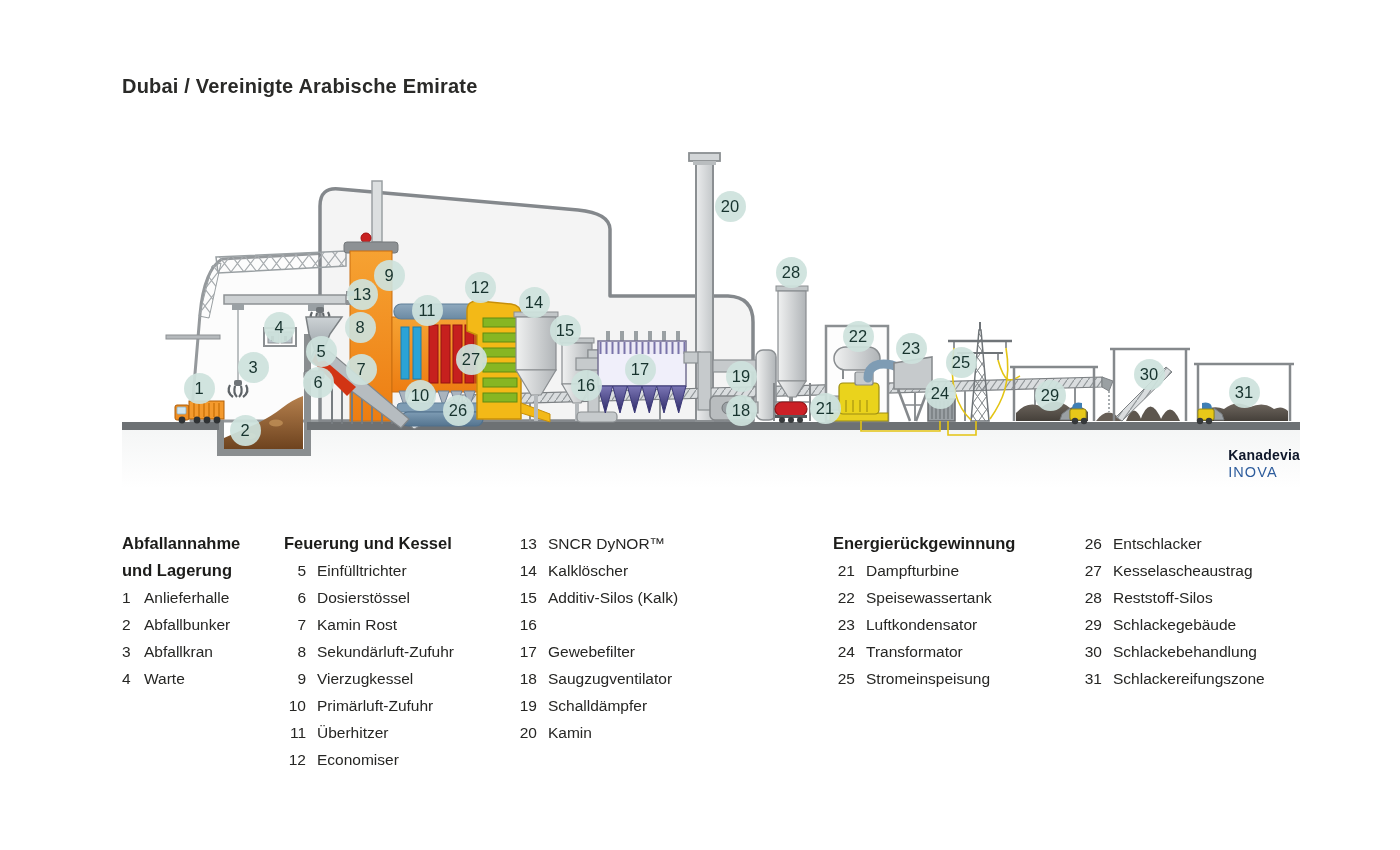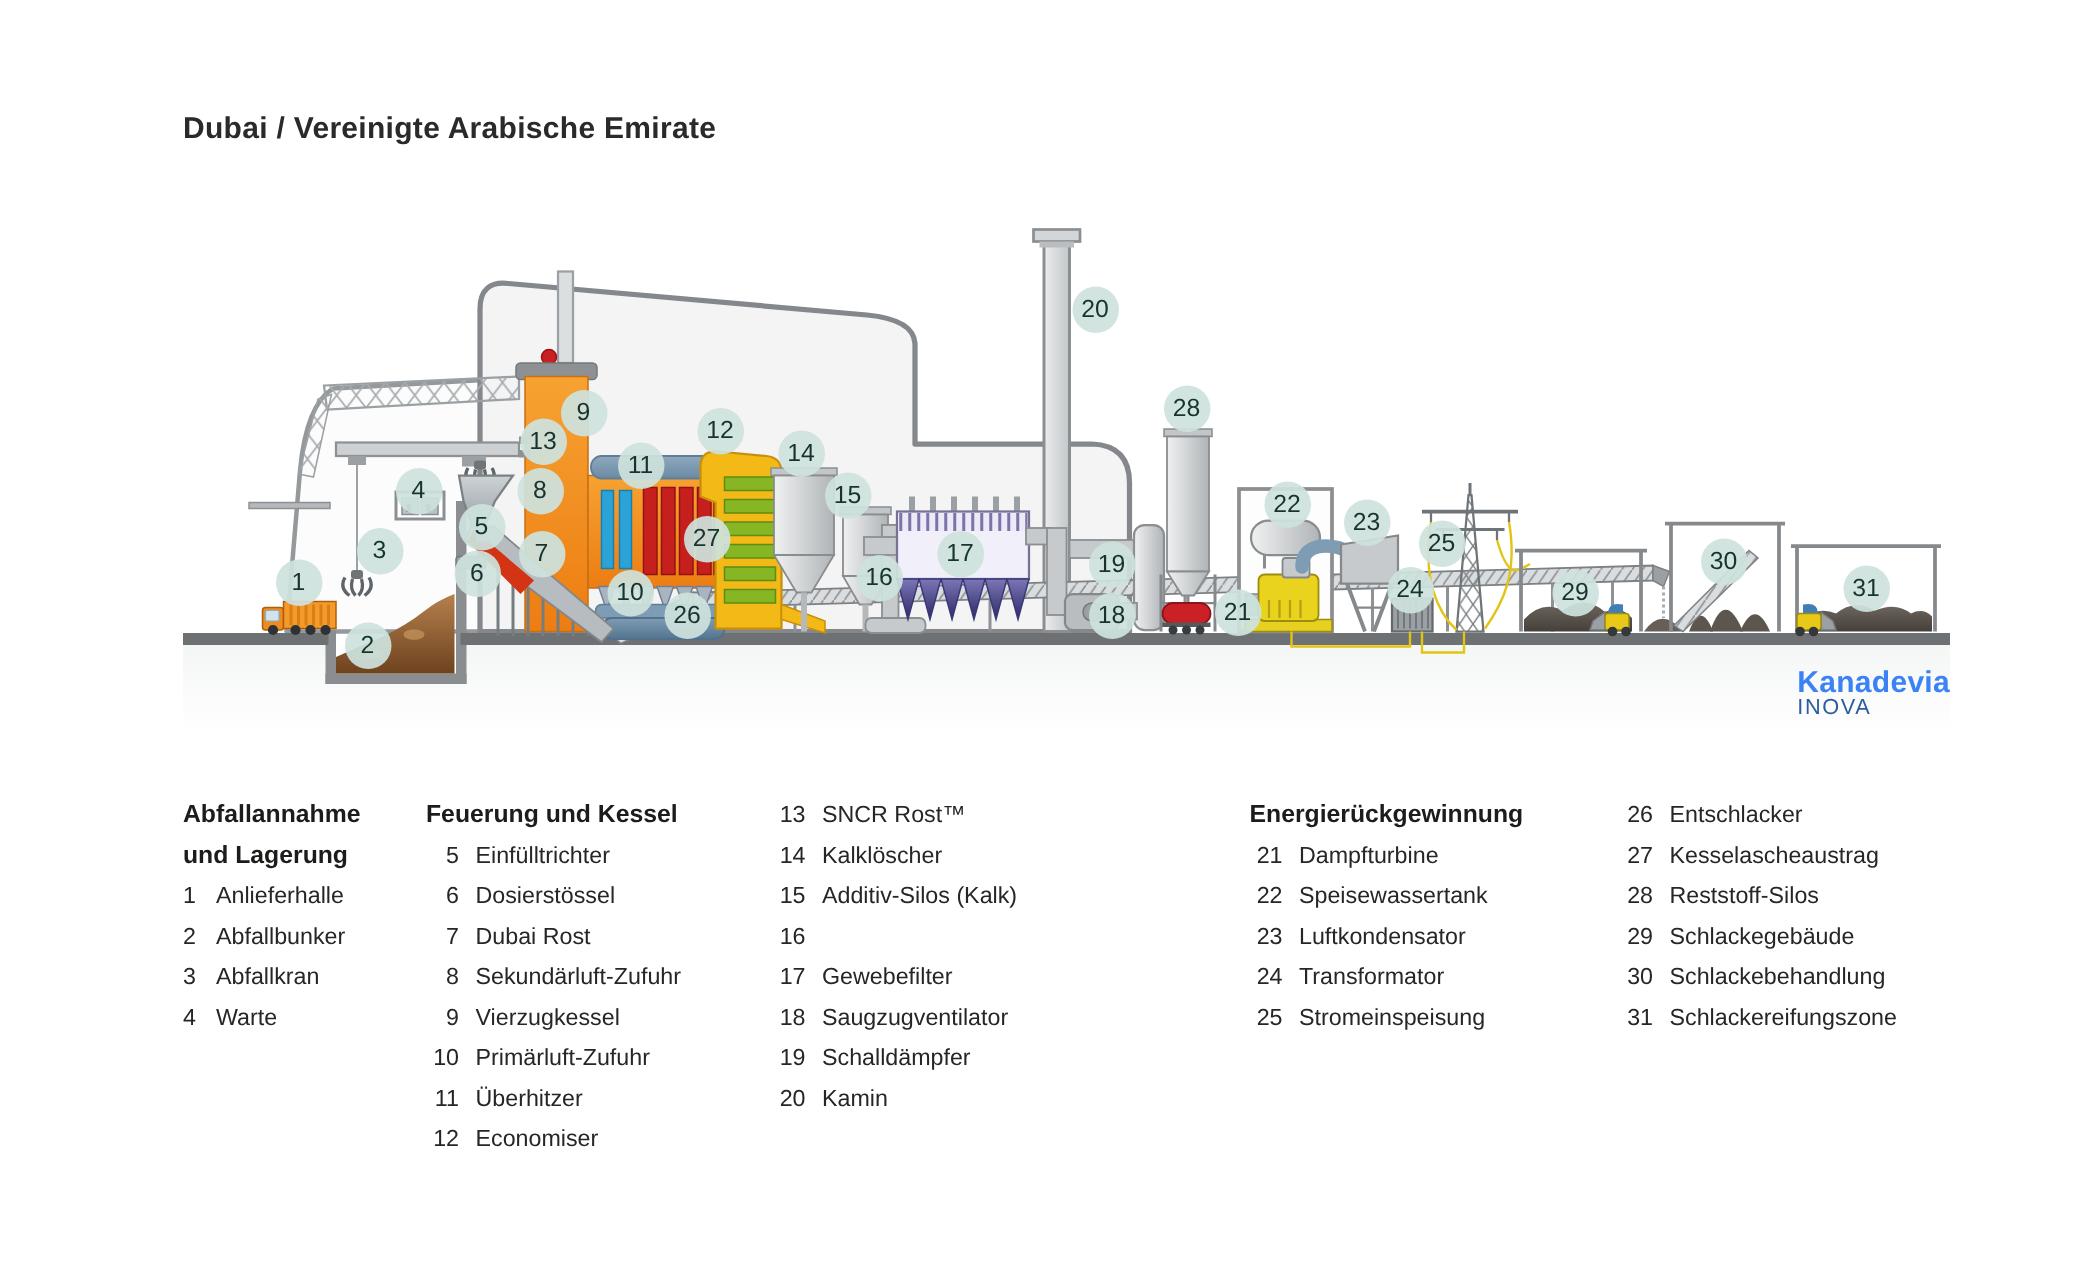--- a/index.html
+++ b/index.html
@@ -6,21 +6,21 @@
   .stage{position:relative;width:1400px;height:850px;background:#ffffff;overflow:hidden;
          font-family:"Liberation Sans","DejaVu Sans",sans-serif;margin-left:10px;}
   .page-title{position:absolute;left:112px;top:62px;font-size:20px;font-weight:700;
               color:#2a2a28;letter-spacing:.2px;}
   .diagram{position:absolute;left:0;top:0;width:1400px;height:505px;}
   .diagram svg{position:absolute;left:0;top:0;}
   .marker{position:absolute;width:31px;height:31px;border-radius:50%;
           background:rgba(206,226,221,.93);color:#17332e;font-size:16.5px;font-weight:500;
           display:flex;align-items:center;justify-content:center;line-height:1;}
   .logo{position:absolute;right:110px;top:447px;line-height:17px;}
-  .logo .l1{display:block;font-size:20px;font-weight:700;color:#3b82f6;letter-spacing:.2px;}
+  .logo .l1{display:block;font-size:14px;font-weight:700;color:#0f172a;letter-spacing:.2px;}
   .logo .l2{display:block;font-size:14.5px;font-weight:400;color:#2e5d9d;letter-spacing:1.1px;}
   .legend{position:absolute;left:0;top:0;width:1400px;height:850px;pointer-events:none;}
   .legend-col{position:absolute;top:530px;color:#262624;font-size:15.5px;}
   .col-1{left:112px}.col-2{left:274px}.col-3{left:505px}.col-4{left:823px}.col-5{left:1070px}
   .legend-title{font-weight:700;font-size:16.5px;color:#1c1c1a;white-space:pre-line;line-height:27px;}
   .legend-item{display:flex;line-height:27px;}
   .legend-item .num{min-width:22px;text-align:right;margin-right:11px;}
   .col-1 .legend-item .num{min-width:12px;text-align:left;margin-right:10px;}
 </style>
 </head>
@@ -487,21 +487,21 @@
         <div class="legend-item">
           <span class="num">5</span>
           <span class="lab">Einfülltrichter</span>
         </div>
         <div class="legend-item">
           <span class="num">6</span>
           <span class="lab">Dosierstössel</span>
         </div>
         <div class="legend-item">
           <span class="num">7</span>
-          <span class="lab">Dubai Rost</span>
+          <span class="lab">Kamin Rost</span>
         </div>
         <div class="legend-item">
           <span class="num">8</span>
           <span class="lab">Sekundärluft-Zufuhr</span>
         </div>
         <div class="legend-item">
           <span class="num">9</span>
           <span class="lab">Vierzugkessel</span>
         </div>
         <div class="legend-item">
@@ -513,21 +513,21 @@
           <span class="lab">Überhitzer</span>
         </div>
         <div class="legend-item">
           <span class="num">12</span>
           <span class="lab">Economiser</span>
         </div>
       </div>
       <div class="legend-col col-3">
         <div class="legend-item">
           <span class="num">13</span>
-          <span class="lab">SNCR Rost™</span>
+          <span class="lab">SNCR DyNOR™</span>
         </div>
         <div class="legend-item">
           <span class="num">14</span>
           <span class="lab">Kalklöscher</span>
         </div>
         <div class="legend-item">
           <span class="num">15</span>
           <span class="lab">Additiv-Silos (Kalk)</span>
         </div>
         <div class="legend-item">

